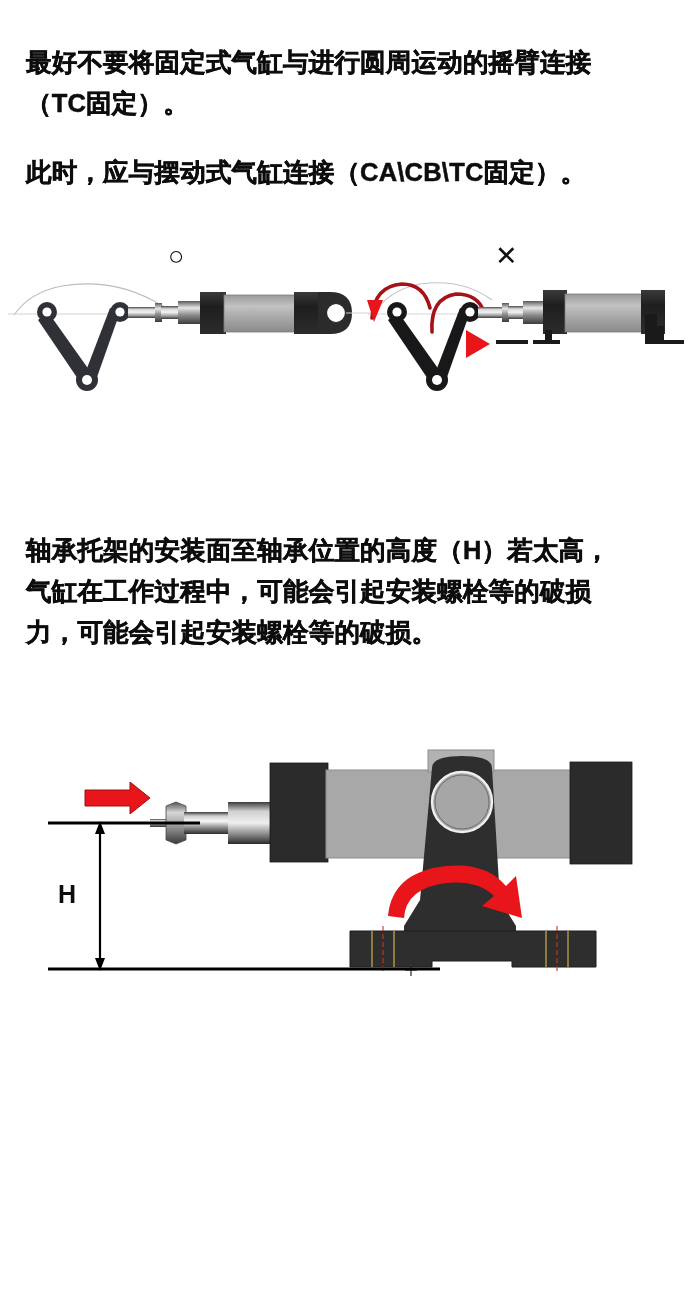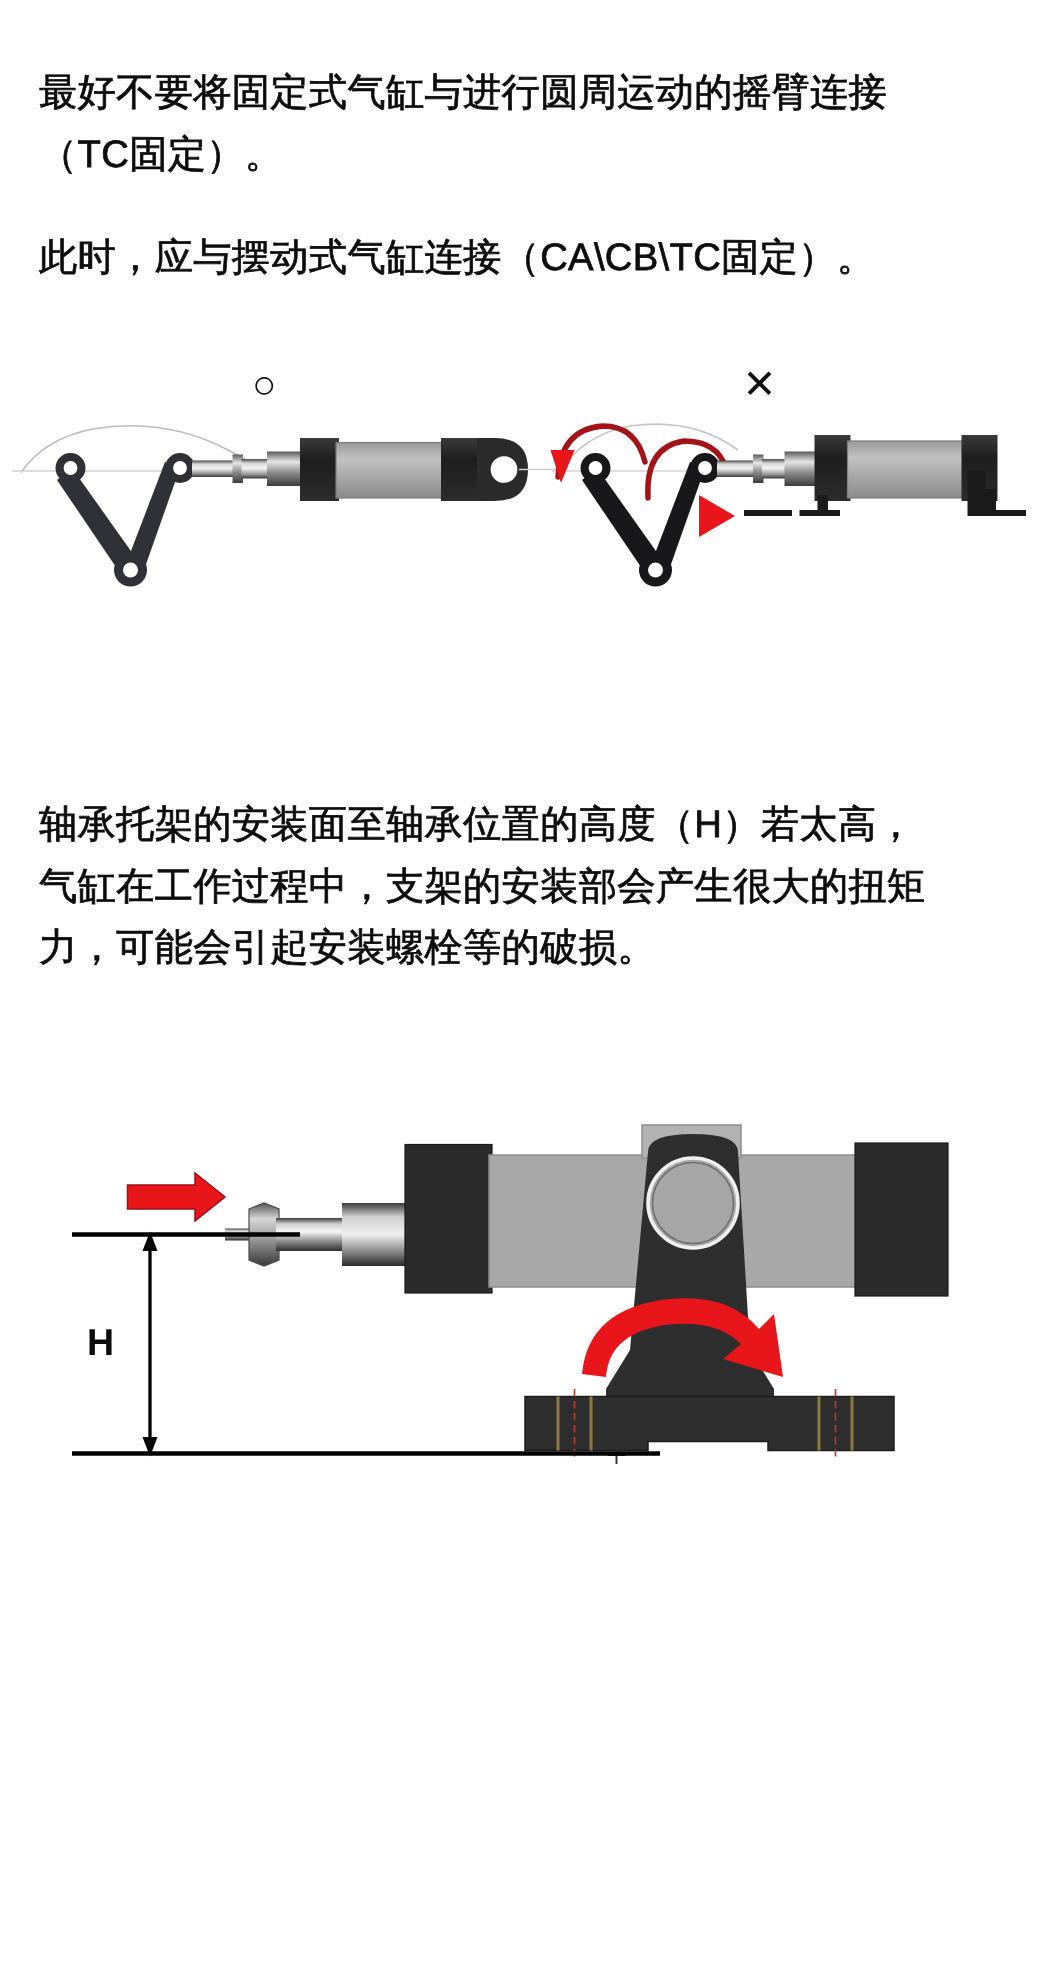--- a/index.html
+++ b/index.html
@@ -6,21 +6,21 @@
   body{
     width:700px;height:1310px;position:relative;overflow:hidden;
     font-family:"Liberation Sans","DejaVu Sans",sans-serif;
     color:#111111;
   }
   .page{position:absolute;inset:0;background:#fff;}
 
   
   .textblock{position:absolute;left:26px;width:660px;}
   .tline{
-    font-weight:normal;
+    font-weight:bold;
     font-size:25.5px;
     line-height:41px;
     letter-spacing:0.2px;
     color:#0d0d0d;
     white-space:nowrap;
     -webkit-text-stroke:0.5px #0d0d0d;
   }
   #text-top{top:42px;}
   #text-bottom{top:530px;}
 
@@ -157,21 +157,21 @@
           <path d="M496,70 L528,70 L528,74 L496,74 Z" fill="#1a1a1a"></path>
           <path d="M645,44 L657,44 L657,56 L664,56 L664,74 L645,74 Z" fill="#1a1a1a"></path>
           <path d="M664,70 L684,70 L684,74 L664,74 Z" fill="#1a1a1a"></path>
         </g>
       </g>
     </svg>
   </div>
 
   <div class="textblock" id="text-bottom">
     <div class="tline">轴承托架的安装面至轴承位置的高度（H）若太高，</div>
-    <div class="tline">气缸在工作过程中，支架的安装部会产生很大的扭矩</div>
+    <div class="tline">气缸在工作过程中，可能会引起安装螺栓等的破损</div>
     <div class="tline">力，可能会引起安装螺栓等的破损。</div>
   </div>
 
   <div class="fig" id="fig-bracket">
     <svg width="700" height="290" viewBox="0 0 700 290">
       <defs>
         <linearGradient id="rodGradB" x1="0" y1="0" x2="0" y2="1">
           <stop offset="0%" stop-color="#3d3d3d"></stop>
           <stop offset="18%" stop-color="#cfcfcf"></stop>
           <stop offset="42%" stop-color="#f6f6f6"></stop>

